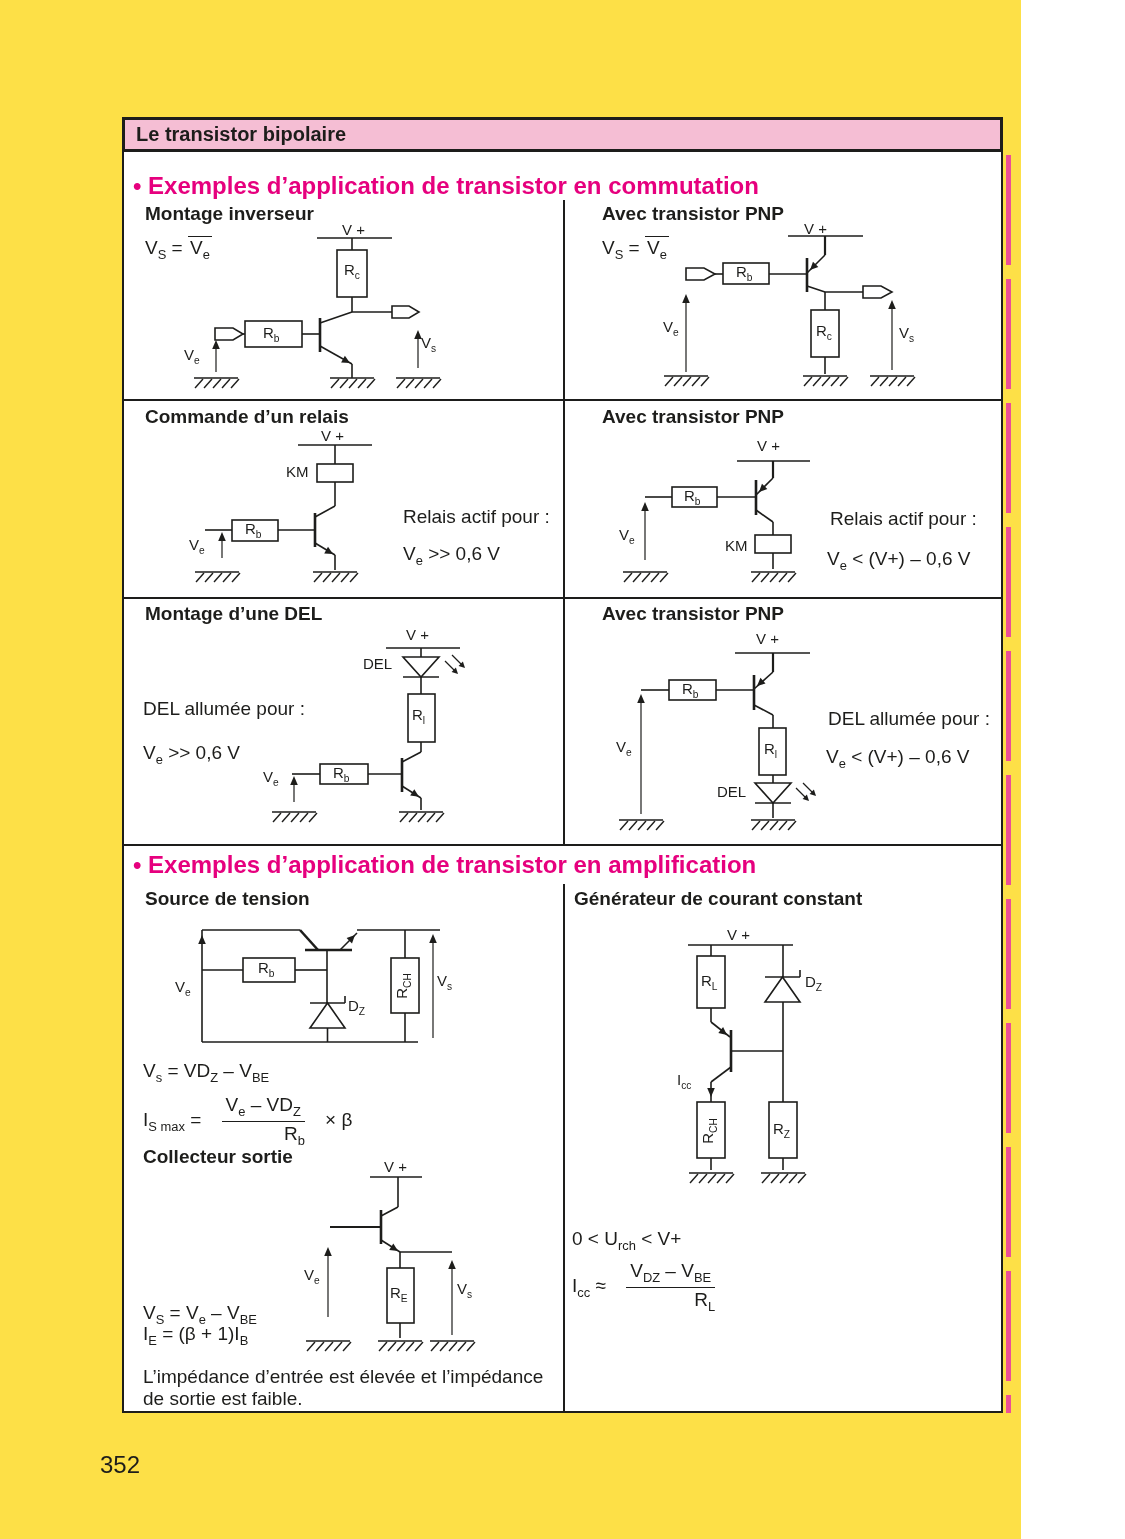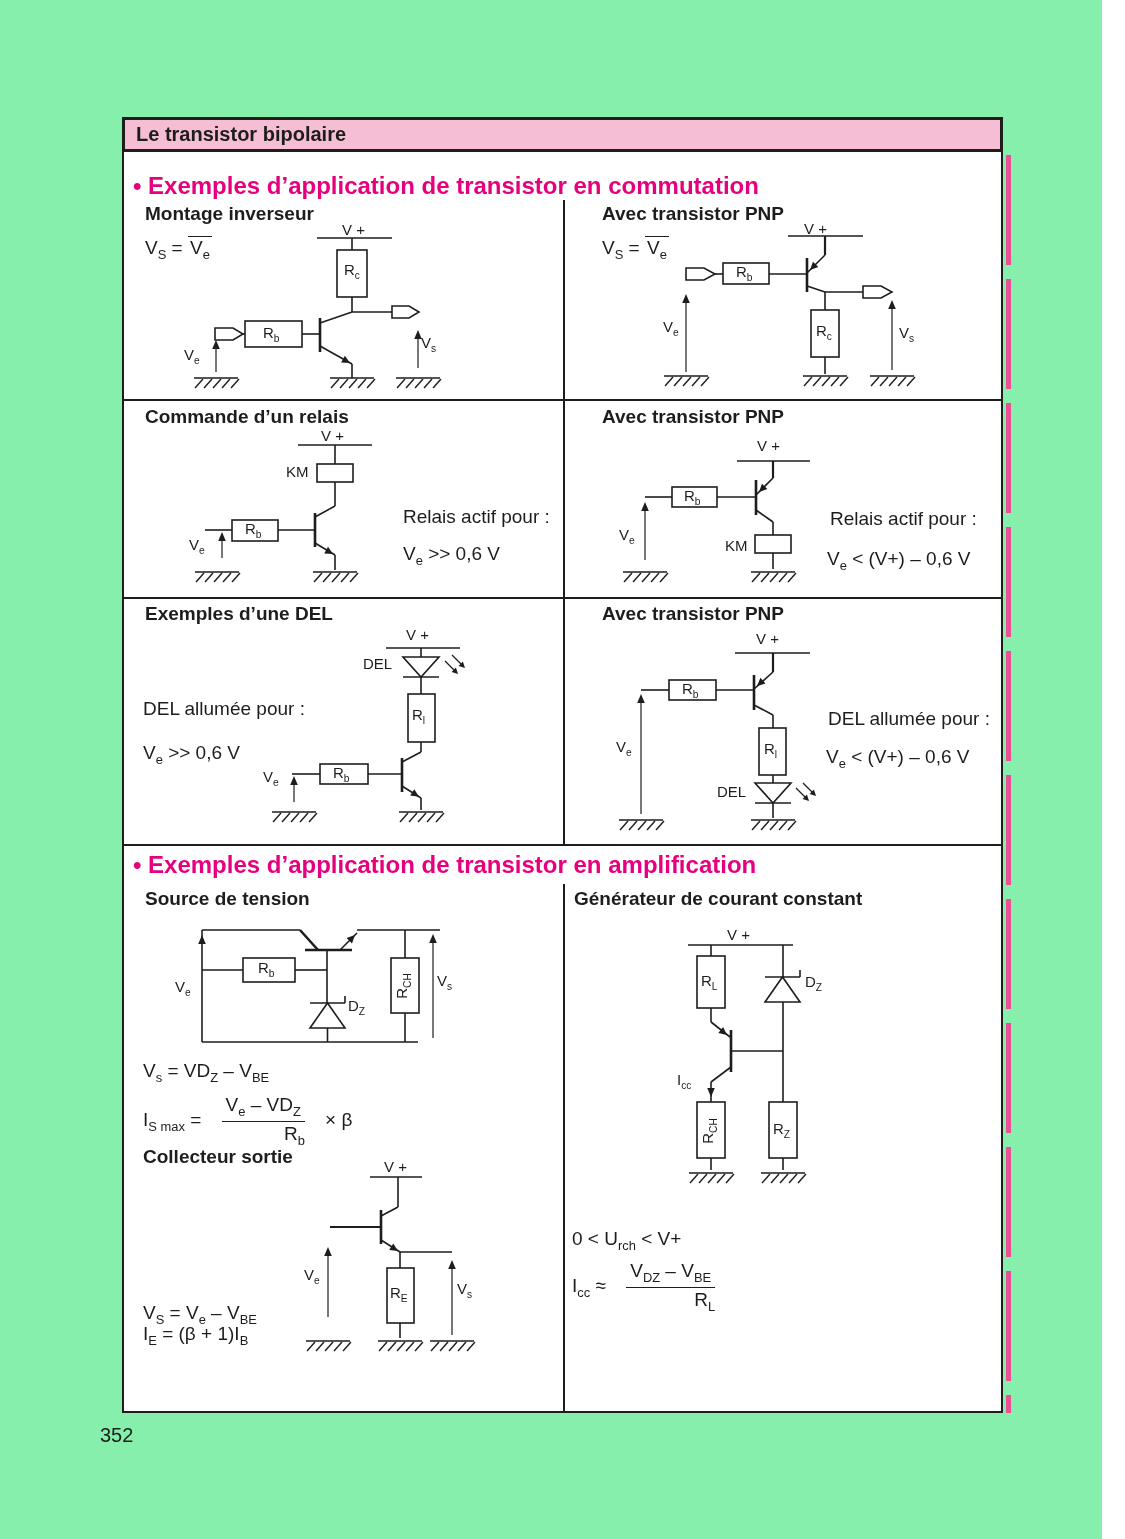--- a/index.html
+++ b/index.html
@@ -1,16 +1,16 @@
 <!DOCTYPE html>
 <html><head>
 <meta charset="utf-8">
 <style>
   html,body{margin:0;padding:0;background:#ffffff;}
-  .page{position:relative;width:1102px;height:1539px;background:#86efac;
+  .page{position:relative;width:1021px;height:1539px;background:#fde047;
         font-family:"Liberation Sans",sans-serif;color:#1d1d1b;overflow:hidden;}
   .abs{position:absolute;white-space:nowrap;}
   .wrap{white-space:normal;}
   .just{text-align:justify;}
   .titlebar{position:absolute;left:122px;top:117px;width:881px;height:35px;
             box-sizing:border-box;border:3px solid #1d1d1b;background:#f5bed4;
             display:flex;align-items:center;}
   .titlebar span{font-size:20px;font-weight:bold;padding-left:11px;}
   .mainbox{position:absolute;left:122px;top:150px;width:881px;height:1263px;
            box-sizing:border-box;border:2.5px solid #1d1d1b;background:#ffffff;}
@@ -27,21 +27,21 @@
   .frac .num{display:block;border-bottom:1.6px solid #1d1d1b;padding:0 4px 2px;}
   .frac .den{display:block;padding-top:1px;}
   .vlab{position:absolute;transform:rotate(-90deg);transform-origin:center;font-size:15px;white-space:nowrap;}
   svg.circ{position:absolute;overflow:visible;}
   svg.circ line,svg.circ path,svg.circ rect,svg.circ polygon{stroke:#1d1d1b;fill:none;stroke-width:1.6;}
   svg.circ .fil{fill:#1d1d1b;stroke:none;}
   svg.circ .thick{stroke-width:2.6;}
   svg.circ .med{stroke-width:2.2;}
   svg.circ .thin{stroke-width:1.2;}
   #gnd line{stroke:#1d1d1b;stroke-width:1.4;}
-  .pgnum{font-size:20px;}
+  .pgnum{font-size:24px;margin-top:27px;}
 </style>
 </head>
 <body>
 
 <div class="page">
 
   <svg width="0" height="0" style="position:absolute" aria-hidden="true">
     <defs>
       <g id="gnd">
         <line x1="-22" y1="0" x2="22" y2="0"></line>
@@ -181,21 +181,21 @@
     <line x1="158" y1="121" x2="158" y2="137"></line>
     <use href="#gnd" x="158" y="140"></use>
   </svg>
   <span class="abs clbl" style="left:757px;top:437px;">V +</span>
   <span class="abs clbl" style="left:684px;top:487px;"><span>R</span><sub>b</sub></span>
   <span class="abs clbl" style="left:619px;top:526px;"><span>V</span><sub>e</sub></span>
   <span class="abs clbl" style="left:725px;top:537px;">KM</span>
   <span class="abs txt" style="left:830px;top:508px;">Relais actif pour :</span>
   <span class="abs txt" style="left:827px;top:548px;"><span>V</span><sub>e</sub><span> &lt; (V+) – 0,6 V</span></span>
 
-  <span class="abs celltitle" style="left:145px;top:603px;">Exemples d’une DEL</span>
+  <span class="abs celltitle" style="left:145px;top:603px;">Montage d’une DEL</span>
   <svg class="circ" style="left:265px;top:628px;" width="215" height="195" viewBox="0 0 215 195">
     <line x1="121" y1="20" x2="195" y2="20"></line>
     <line x1="156" y1="20" x2="156" y2="29"></line>
     <polygon points="138,29 174,29 156,49"></polygon>
     <line x1="138" y1="49" x2="174" y2="49"></line>
     <line class="thin" x1="180" y1="33" x2="191" y2="44"></line>
     <polygon class="fil" points="193,46 186.6,43.9 190.9,39.6"></polygon>
     <line class="thin" x1="187" y1="27" x2="198" y2="38"></line>
     <polygon class="fil" points="200,40 193.6,37.9 197.9,33.6"></polygon>
     <line x1="156" y1="49" x2="156" y2="66"></line>
@@ -312,20 +312,21 @@
     <polygon class="fil" points="152,97 148.2,106 155.8,106"></polygon>
     <use href="#gnd" x="152" y="178"></use>
   </svg>
   <span class="abs clbl" style="left:384px;top:1158px;">V +</span>
   <span class="abs clbl" style="left:304px;top:1266px;"><span>V</span><sub>e</sub></span>
   <span class="abs clbl" style="left:390px;top:1284px;"><span>R</span><sub>E</sub></span>
   <span class="abs clbl" style="left:457px;top:1280px;"><span>V</span><sub>s</sub></span>
 
   <span class="abs txt" style="left:143px;top:1302px;"><span>V</span><sub>S</sub><span> = V</span><sub>e</sub><span> – V</span><sub>BE</sub></span>
   <span class="abs txt" style="left:143px;top:1323px;"><span>I</span><sub>E</sub><span> = (β + 1)I</span><sub>B</sub></span>
+  <div class="abs txt wrap" style="left:143px;top:1366px;width:412px;">L’impédance d’entrée est élevée et l’impédance de sortie est faible.</div>
 
   <span class="abs celltitle" style="left:574px;top:888px;">Générateur de courant constant</span>
   <svg class="circ" style="left:660px;top:927px;" width="185" height="262" viewBox="0 0 185 262">
     <line x1="28" y1="18" x2="133" y2="18"></line>
     <line x1="51" y1="18" x2="51" y2="29"></line>
     <rect x="37" y="29" width="28" height="52"></rect>
     <line x1="51" y1="81" x2="51" y2="95"></line>
     <line x1="51" y1="95" x2="70" y2="110"></line>
     <polygon class="fil" points="67,108 58.3,106 63.1,100"></polygon>
     <line class="thick" x1="71" y1="103" x2="71" y2="145"></line>

